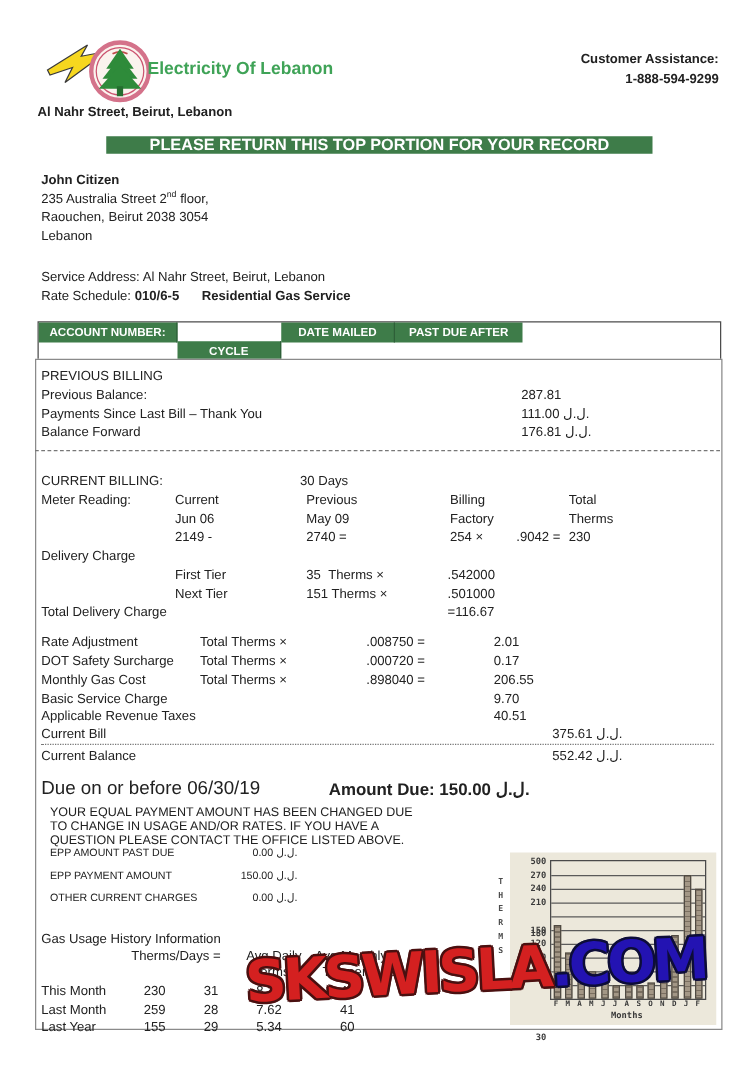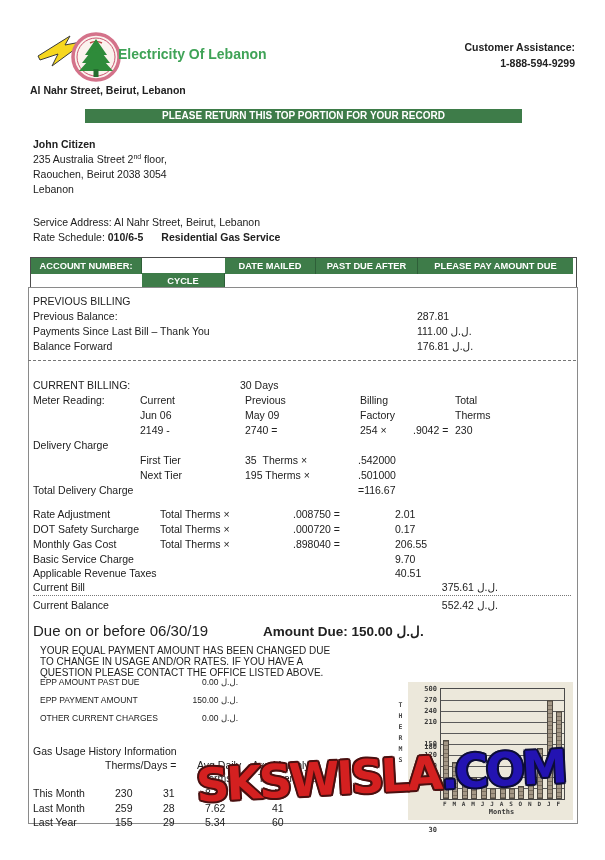--- a/index.html
+++ b/index.html
@@ -7,21 +7,21 @@
        font-family:"Liberation Sans",sans-serif;color:#212121;overflow:hidden}
   .t{position:absolute;white-space:nowrap;font-size:10.5px;line-height:1.15}
   .b{font-weight:bold}
   .fs15{font-size:15px}.fs14{font-size:14px}.fs13{font-size:13.5px}.fs8{font-size:8.5px}.fs7{font-size:10px}
   .right{text-align:right}
   sup{font-size:7px;vertical-align:super;line-height:0}
 
   
   .green-bg{background:#3e7c49}
   .banner{position:absolute;left:85px;top:109px;width:437px;height:14px;
-          color:#fff;font-weight:bold;font-size:10px;text-align:center;line-height:14px}
+          color:#fff;font-weight:bold;font-size:13px;text-align:center;line-height:14px}
   .acct-table{position:absolute;left:30px;top:257px;width:545px;border:1.5px solid #4c4c4c}
   .acct-row{display:flex}
   .acct-cell{box-sizing:border-box;text-align:center;overflow:hidden}
   .acct-head .acct-cell{color:#fff;font-weight:bold;font-size:9.3px;height:16px;line-height:16px;
           border-right:1px solid #2e5f38}
   .acct-head .acct-cell:last-child{border-right:none}
   .acct-vals .acct-cell{font-size:10.5px;height:16px;line-height:16px;background:#fff;
           border-right:1px solid #4c4c4c}
   .acct-vals .acct-cell:last-child{border-right:none}
   .c1{width:111px}.c2{width:83px}.c3{width:91px}.c4{width:102px}.c5{width:155px}
@@ -89,21 +89,20 @@
 
 <div class="t" style="left:33px;top:216px">Service Address: Al Nahr Street, Beirut, Lebanon</div>
 <div class="t" style="left:33px;top:231px"><span>Rate Schedule:</span> <span class="b">010/6-5</span><span style="display:inline-block;width:18px"></span><span class="b">Residential Gas Service</span></div>
 
 <div class="acct-table">
   <div class="acct-row acct-head">
     <div class="acct-cell c1 green-bg" style="background: rgb(62, 124, 73);">ACCOUNT NUMBER:</div>
     <div class="acct-cell c2 green-bg" style="background: rgb(62, 124, 73); margin-top: 15px;">CYCLE</div>
     <div class="acct-cell c3 green-bg" style="background: rgb(62, 124, 73);">DATE MAILED</div>
     <div class="acct-cell c4 green-bg" style="background: rgb(62, 124, 73);">PAST DUE AFTER</div>
-    <div class="acct-cell c5 green-bg" style="background: rgb(62, 124, 73);">PLEASE PAY AMOUNT DUE</div>
   </div>
   <div class="acct-row acct-vals">
     <div class="acct-cell c1">281-1053830-157</div>
     <div class="acct-cell c2">03</div>
     <div class="acct-cell c3">06/08/19</div>
     <div class="acct-cell c4">06/30/19</div>
     <div class="acct-cell c5" dir="ltr">150.00 ل.ل.</div>
   </div>
 </div>
 
@@ -136,21 +135,21 @@
 <div class="t" style="left:245px;top:424px">2740 =</div>
 <div class="t" style="left:360px;top:424px">254 ×</div>
 <div class="t" style="left:413px;top:424px">.9042 =</div>
 <div class="t" style="left:455px;top:424px">230</div>
 
 <div class="t" style="left:33px;top:439px">Delivery Charge</div>
 <div class="t" style="left:140px;top:454px">First Tier</div>
 <div class="t" style="left:245px;top:454px">35 &nbsp;Therms ×</div>
 <div class="t" style="left:358px;top:454px">.542000</div>
 <div class="t" style="left:140px;top:469px">Next Tier</div>
-<div class="t" style="left:245px;top:469px">195 Therms ×</div>
+<div class="t" style="left:245px;top:469px">151 Therms ×</div>
 <div class="t" style="left:358px;top:469px">.501000</div>
 <div class="t" style="left:33px;top:484px">Total Delivery Charge</div>
 <div class="t" style="left:358px;top:484px">=116.67</div>
 
 <div class="t" style="left:33px;top:508px">Rate Adjustment</div>
 <div class="t" style="left:160px;top:508px">Total Therms ×</div>
 <div class="t right" style="left:255px;top:508px;width:85px">.008750 =</div>
 <div class="t" style="left:395px;top:508px">2.01</div>
 
 <div class="t" style="left:33px;top:523px">DOT Safety Surcharge</div>

